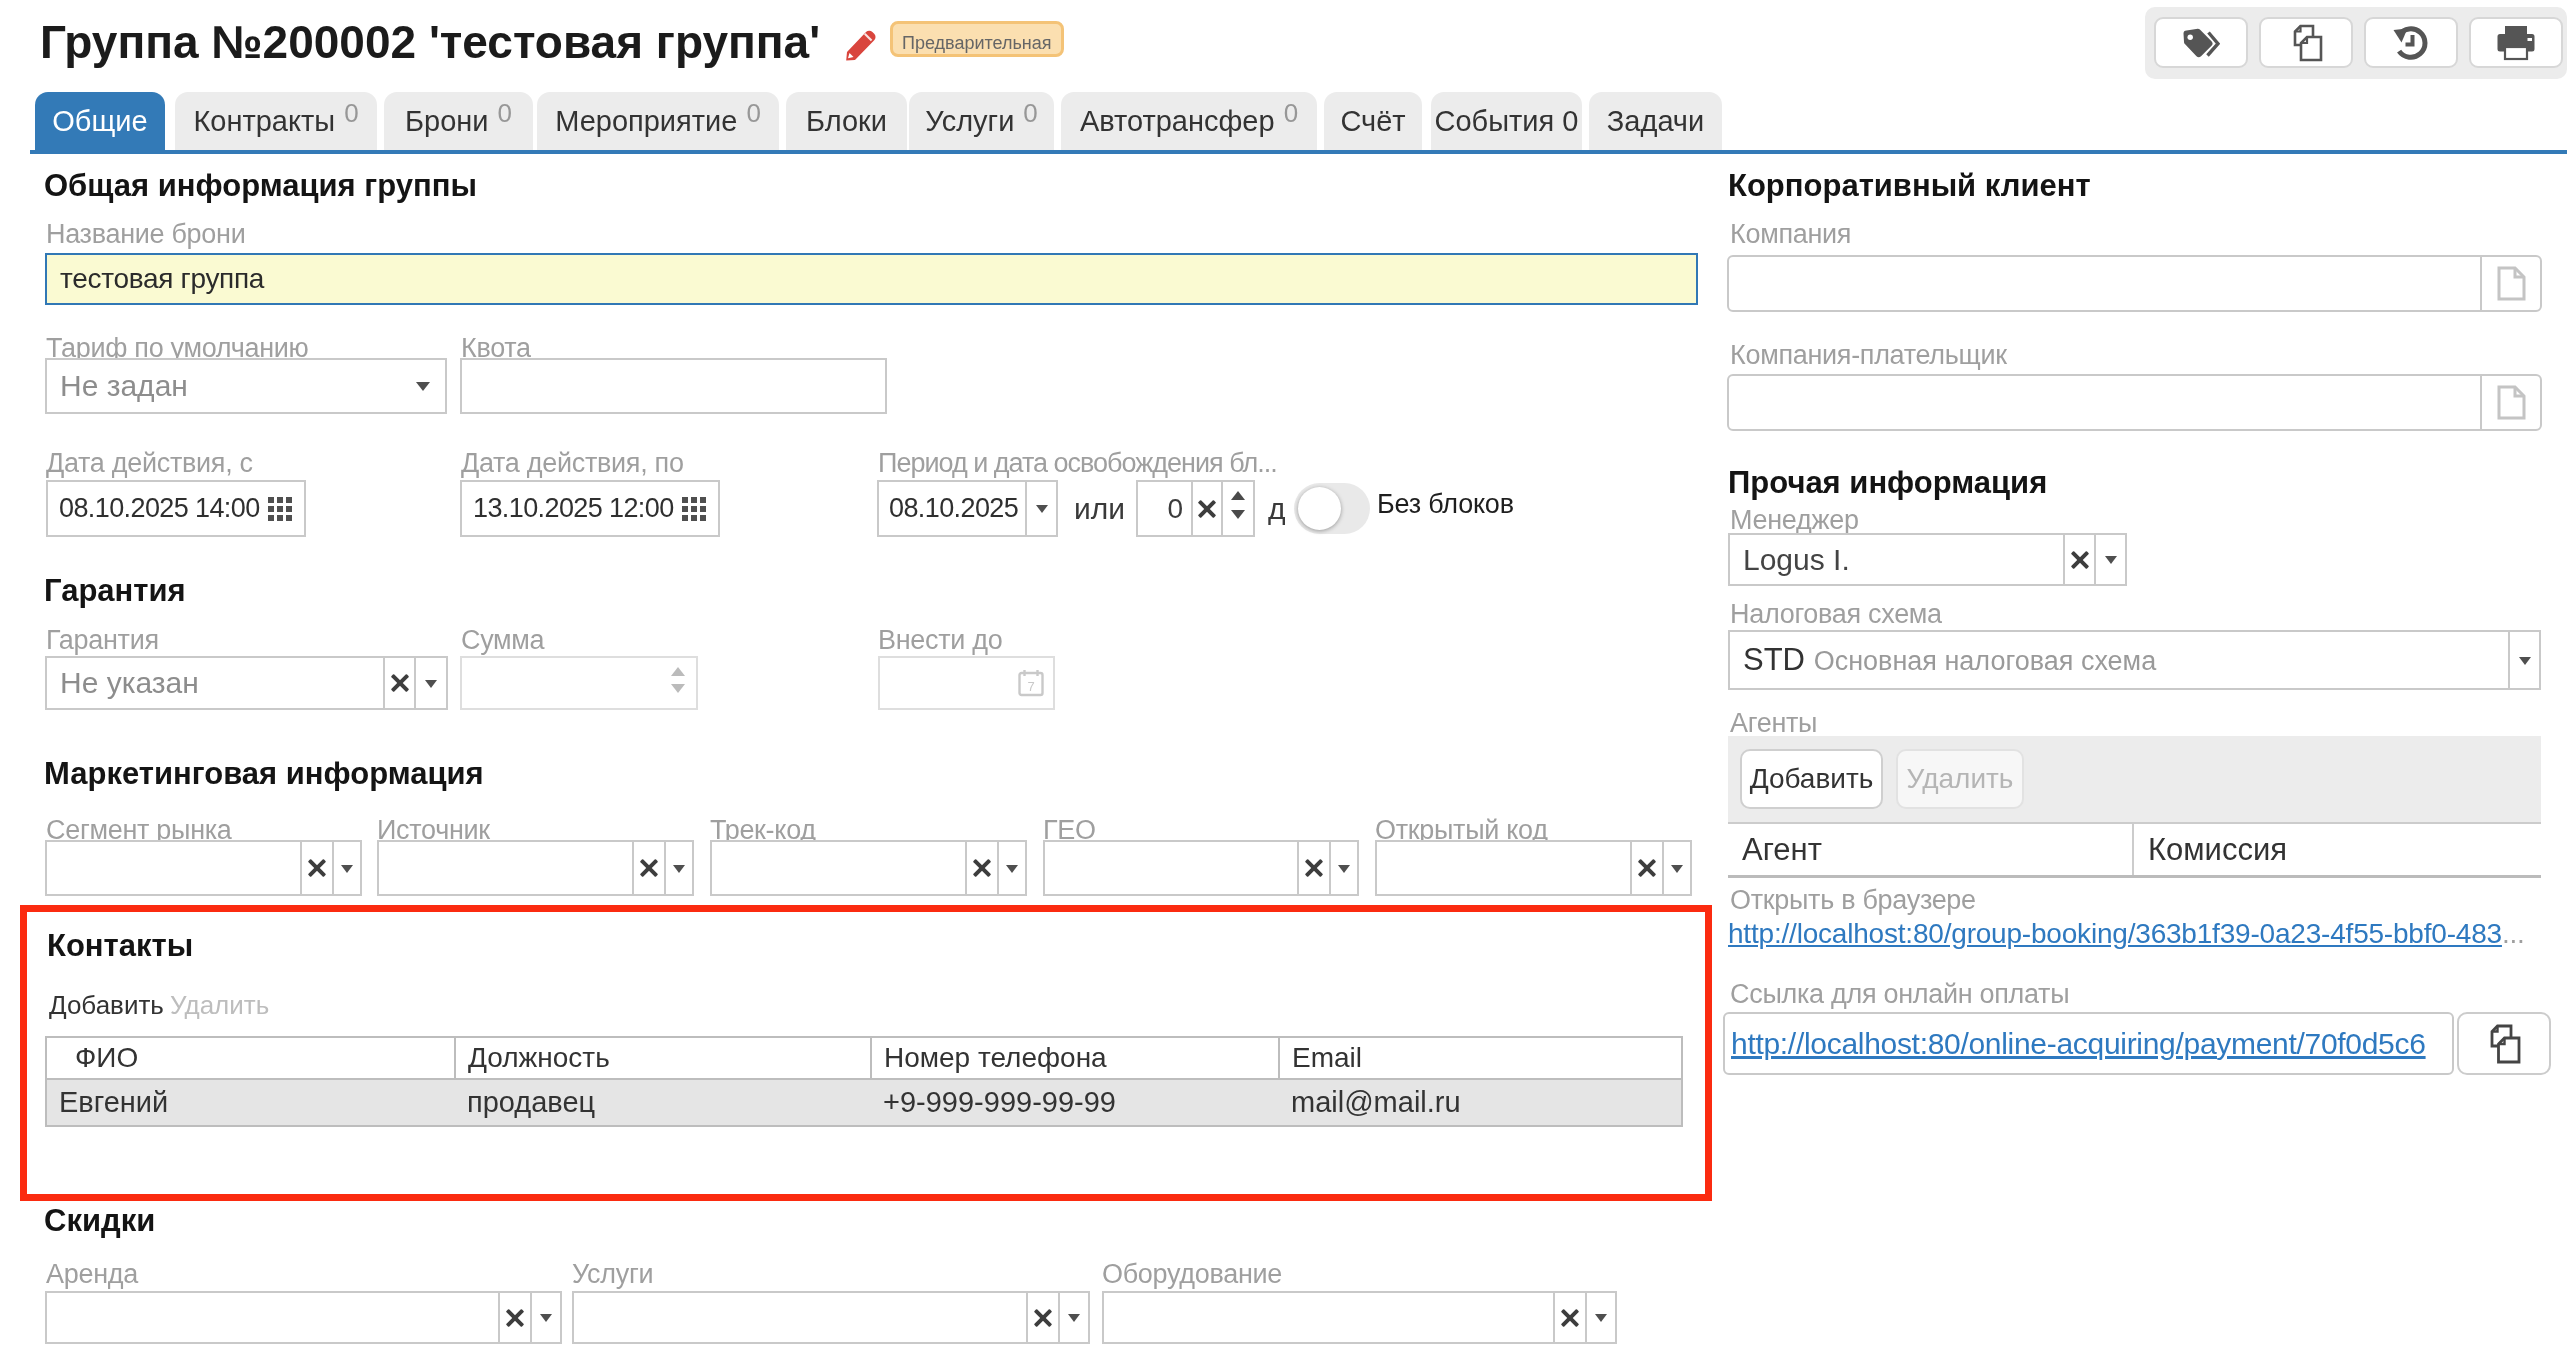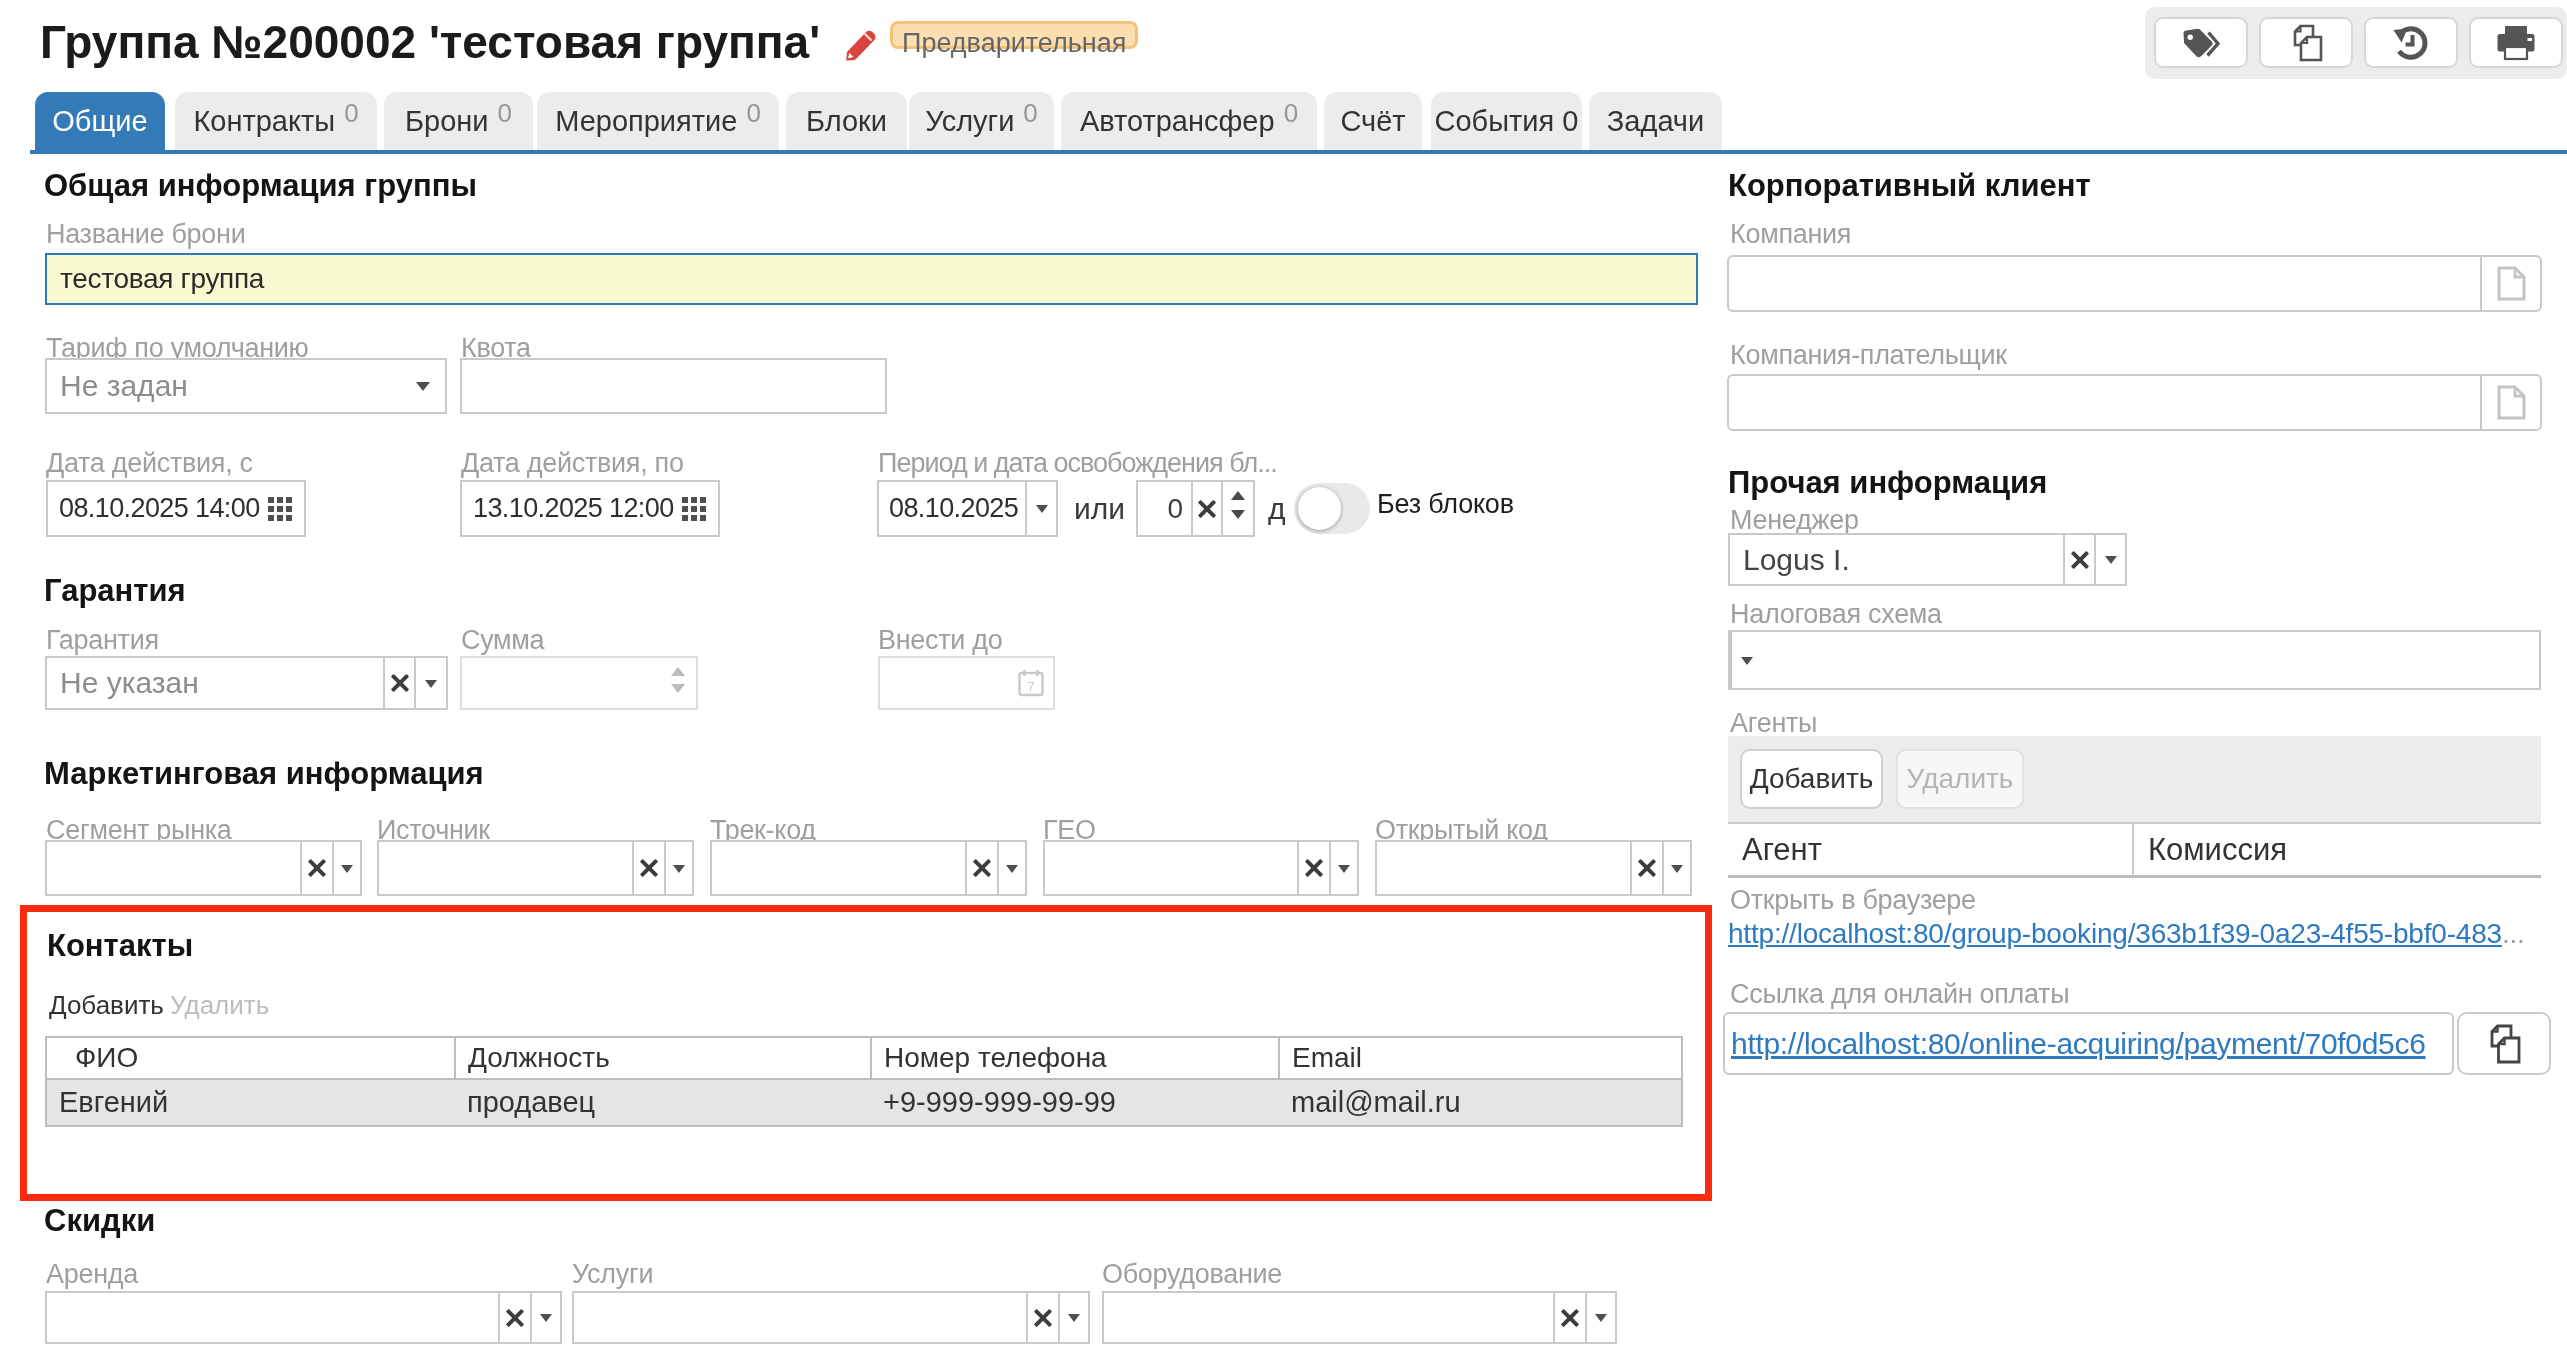--- a/index.html
+++ b/index.html
@@ -31,21 +31,21 @@
 </style>
 </head>
 <body>
 
 <div class="h1" style="left:40px; top:15px;">Группа №200002 'тестовая группа'</div>
 <svg class="abs" style="left:845px; top:25px;" width="34" height="36" viewBox="0 0 34 36">
   <path d="M2 27 L21 7 a4.5 4.5 0 0 1 6.4 0 l 1.8 1.8 a4.5 4.5 0 0 1 0 6.4 L10 35 L1.2 35.6 Z" fill="#d9453d"></path>
   <path d="M4.5 28 L8.5 32 L3 33.2 Z" fill="#fff"></path>
   <path d="M19 9.5 l6.8 6.8 l1.5-1.5 l-6.8-6.8 Z" fill="#fff" opacity="0.85"></path>
 </svg>
-<div class="abs" style="left:890px; top:21px; height:28px; padding:0 9px; background:#fbdfb0; border:3px solid #f4c377; border-radius:8px; font-size:27px; color:#666; line-height:38px;">Предварительная</div>
+<div class="abs" style="left:890px; top:21px; height:36px; padding:0 9px; background:#fbdfb0; border:3px solid #f4c377; border-radius:8px; font-size:18px; color:#666; line-height:38px;">Предварительная</div>
 
 <div class="abs" style="left:2145px; top:7px; width:422px; height:72px; background:#ececec; border-radius:10px;"></div>
 <div class="tbtn" style="left:2154px;">
   <svg width="38" height="32" viewBox="0 0 38 32">
     <path d="M4.5 3.5 a3 3 0 0 0 -3 3 L2 15 a3 3 0 0 0 0.9 2.1 L14.5 29.2 a3.2 3.2 0 0 0 4.5 0 L29.5 18.7 a3.2 3.2 0 0 0 0 -4.5 L17.9 2.6 A3 3 0 0 0 15.8 1.7 Z" fill="#555"></path>
     <circle cx="8.2" cy="10.2" r="2.7" fill="#fff"></circle>
     <path d="M26.5 5.5 L36 16.7 L25.5 28.5" fill="none" stroke="#555" stroke-width="3.4"></path>
   </svg>
 </div>
 <div class="tbtn" style="left:2259px;">
@@ -301,20 +301,21 @@
   <span class="val" style="color:#444;">Logus I.</span>
   <span class="sect" style="width:31px;">
       <span class="xm"></span>
     </span>
   <span class="sect" style="width:31px;">
       <span class="caret"></span>
     </span>
 </div>
 <div class="lbl" style="left:1730px; top:599px;">Налоговая схема</div>
 <div class="inp" style="left:1728px; top:630px; width:813px; height:60px;">
+  <span class="val" style="color:#333; font-size:31px;">STD <span style="font-size:27px; color:#9a9a9a;">Основная налоговая схема</span></span>
   <span class="sect" style="width:31px;">
       <span class="caret"></span>
     </span>
 </div>
 <div class="lbl" style="left:1730px; top:708px;">Агенты</div>
 <div class="abs" style="left:1728px; top:736px; width:813px; height:86px; background:#ececec;">
   <span class="abs" style="left:12px; top:13px; width:143px; height:60px; background:#fff; border:2px solid #cfcfcf; border-radius:10px; font-size:28px; color:#333; display:flex; align-items:center; justify-content:center;">Добавить</span>
   <span class="abs" style="left:168px; top:13px; width:128px; height:60px; background:#f7f7f7; border:2px solid #e2e2e2; border-radius:10px; font-size:28px; color:#b5b5b5; display:flex; align-items:center; justify-content:center;">Удалить</span>
 </div>
 <div class="abs" style="left:1728px; top:822px; width:813px; height:56px; border-top:2px solid #ccc; border-bottom:3px solid #bbb; display:flex; font-size:31px; color:#333;">

